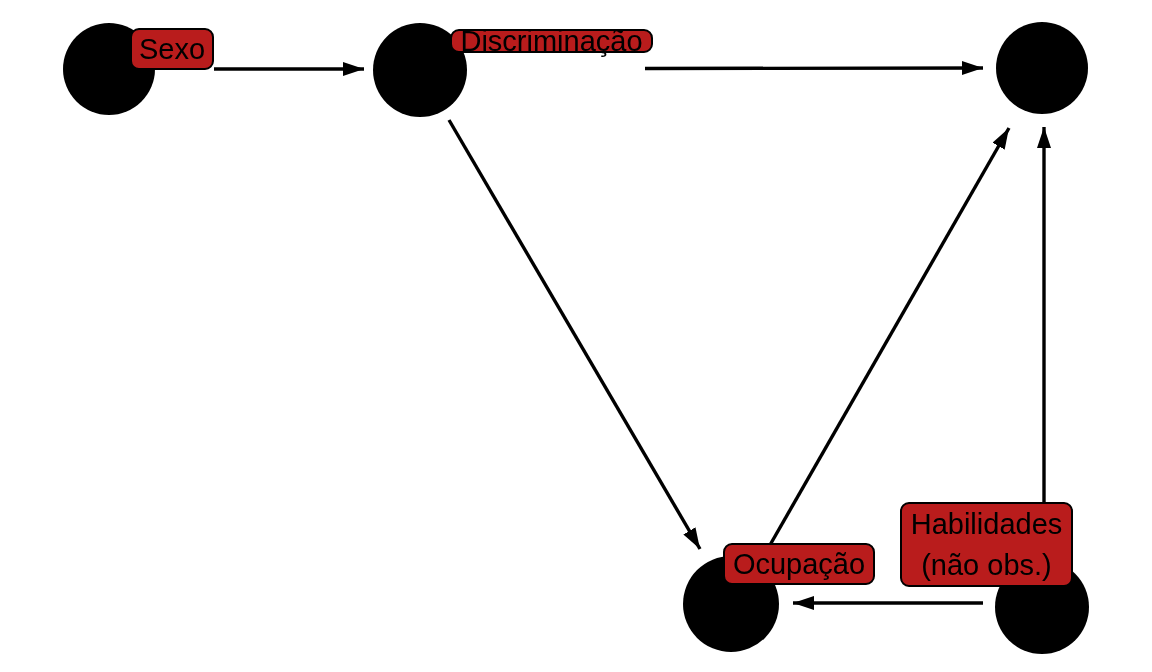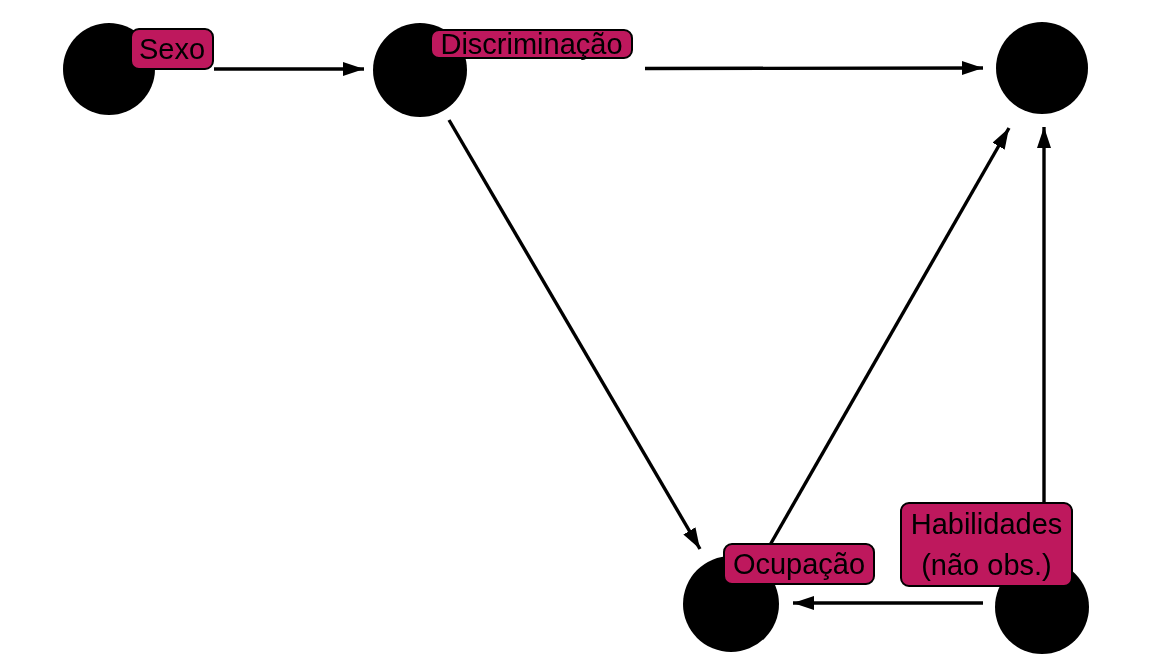--- a/index.html
+++ b/index.html
@@ -29,21 +29,21 @@
     fill: #000000;
     stroke: none;
   }
   .node-label {
     position: absolute;
     box-sizing: border-box;
     display: flex;
     flex-direction: column;
     align-items: center;
     justify-content: center;
-    background: #be185d;
+    background: #b91c1c;
     border: 2px solid #000000;
     border-radius: 9px;
     color: #000000;
     font-size: 29px;
     line-height: 41px;
     text-align: left;
     white-space: nowrap;
   }
 </style>
 </head>
@@ -73,21 +73,21 @@
       <circle class="node-circle" cx="1042" cy="68" r="46"></circle>
       <circle class="node-circle" cx="731" cy="604" r="48"></circle>
       <circle class="node-circle" cx="1042" cy="607" r="47"></circle>
     </g>
   </svg>
 
   <div class="node-label" style="left:130px; top:28px; width:84px; height:42px;">
     <span>Sexo</span>
   </div>
 
-  <div class="node-label" style="left:430px; top:29px; width:203px; height:30px;">
+  <div class="node-label" style="left:450px; top:29px; width:203px; height:24px;">
     <span>Discriminação</span>
   </div>
 
 
   <div class="node-label" style="left:900px; top:502px; width:173px; height:85px;">
     <span>Habilidades</span>
     <span>(não obs.)</span>
   </div>
 
   <div class="node-label" style="left:723px; top:543px; width:152px; height:42px;">

